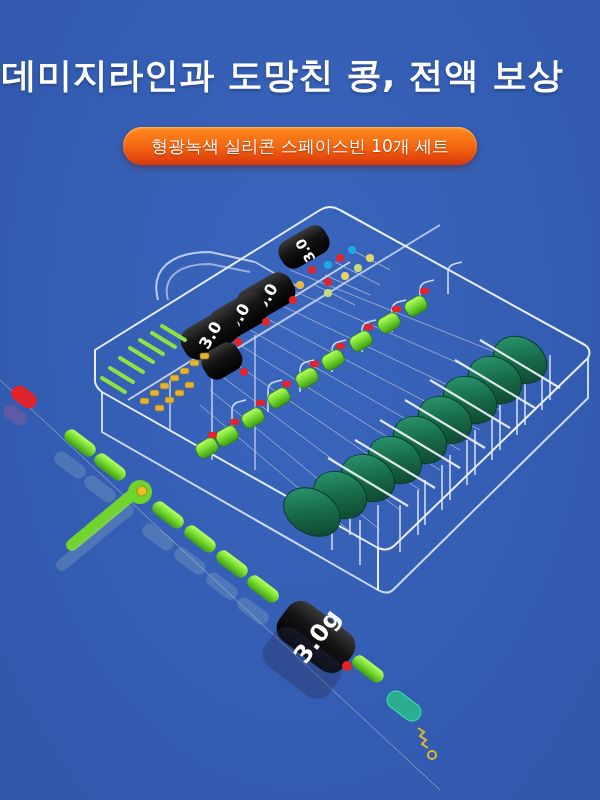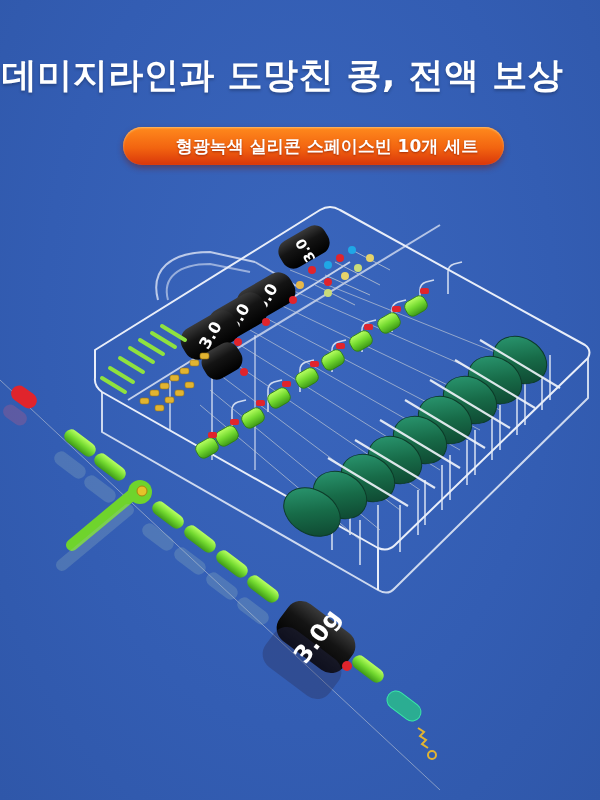--- a/index.html
+++ b/index.html
@@ -18,23 +18,22 @@
       text-align: center; color: #ffffff;
       font-size: 35px; font-weight: bold; letter-spacing: 0.5px;
       text-shadow: 0 2px 3px rgba(0,0,0,0.25);
     }
     .badge {
       position: absolute; top: 127px; left: 123px; width: 354px; height: 38px;
       border-radius: 19px;
       background: linear-gradient(180deg, #ff8a1d 0%, #f26410 55%, #d9360a 100%);
       box-shadow: 0 3px 6px rgba(120,20,0,0.45), inset 0 1px 2px rgba(255,220,150,0.6);
       display: flex; align-items: center; justify-content: center;
-      color: #ffffff; font-size: 17px; font-weight: bold;
+      color: #ffffff; font-size: 17px; font-weight: normal;
       text-shadow: 0 1px 2px rgba(120,20,0,0.6);
-      padding-left: 27px;
     }
     .scene { position: absolute; left: 0; top: 180px; width: 600px; height: 620px; }
   </style>
 </head>
 <body>
 
 <div class="page">
 
   <div class="headline">데미지라인과 도망친 콩, 전액 보상</div>
 

